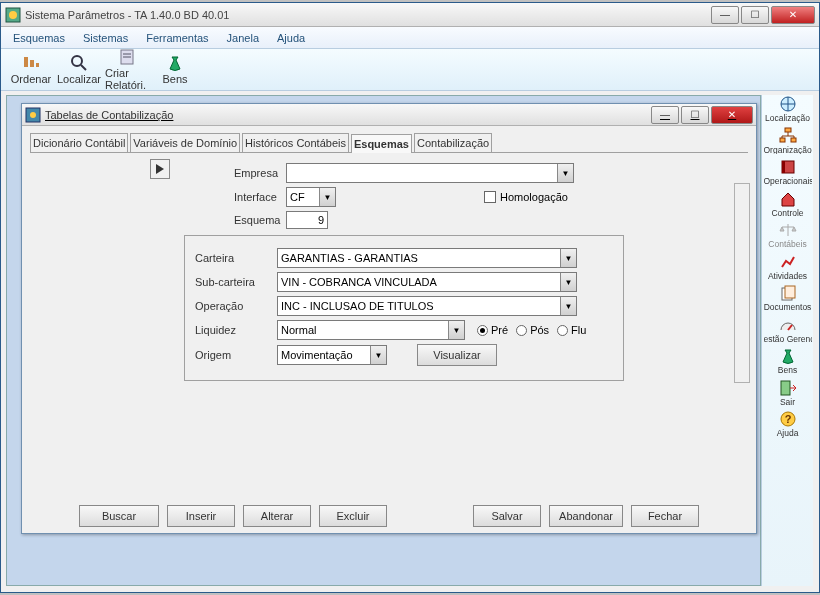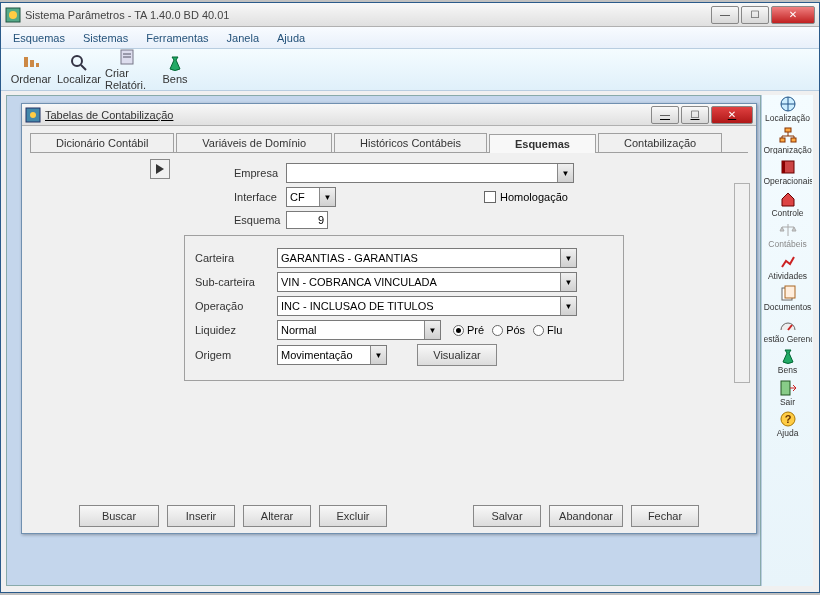--- a/index.html
+++ b/index.html
@@ -27,21 +27,21 @@
 .side-toolbar .sbtn .si { width: 18px; height: 18px; }
 .side-toolbar .sbtn .sl { font-size: 8.5px; color: #333; text-align: center; line-height: 1; margin-top: 1px; white-space: nowrap; overflow: hidden; width: 100%; }
 .side-toolbar .sbtn.disabled .sl { color: #888; }
 
 .inner-window { position: absolute; left: 20px; top: 100px; width: 736px; height: 431px; background: #f0f0f0; border: 1px solid #7090b0; box-shadow: 1px 1px 3px rgba(0,0,0,.3); }
 .inner-titlebar { height: 22px; background: linear-gradient(#f8f8f8,#e0e0e0); display: flex; align-items: center; padding: 0 3px; border-bottom: 1px solid #b0b0b0; text-decoration: underline; }
 .inner-titlebar .title { flex: 1; color: #333; }
 .inner-titlebar .win-btn.close { width: 42px; background: linear-gradient(#e04040,#b01818); }
 
 .tabbar { display: flex; align-items: flex-end; height: 26px; padding: 4px 8px 0; gap: 2px; }
-.tab { padding: 3px 25px; border: 1px solid #a0a0a0; border-bottom: none; background: #f0f0f0; color: #333; }
+.tab { padding: 3px 2px; border: 1px solid #a0a0a0; border-bottom: none; background: #f0f0f0; color: #333; }
 .tab.active { font-weight: bold; background: #f8f8f8; position: relative; top: 1px; }
 .tab-underline { height: 1px; background: #a0a0a0; margin: 0 8px; }
 
 .form-body { padding: 6px 12px; position: relative; height: 338px; }
 .play-btn { position: absolute; left: 128px; top: 6px; width: 20px; height: 20px; background: #f0f0f0; border: 1px solid #888; display: flex; align-items: center; justify-content: center; }
 .frow { display: flex; align-items: center; margin: 4px 0; }
 .flabel { width: 100px; color: #333; text-align: left; margin-left: 152px; padding-left: 48px; }
 .flabel2 { width: 82px; color: #333; text-align: left; }
 .combo { height: 20px; background: #fff; border: 1px solid #7a7a7a; display: flex; align-items: center; padding: 0 3px; position: relative; }
 .combo .arrow { position: absolute; right: 0; top: 0; width: 16px; height: 100%; background: linear-gradient(#f0f0f0,#d0d0d0); border-left: 1px solid #888; display: flex; align-items: center; justify-content: center; font-size: 8px; }
@@ -305,21 +305,21 @@
         </div>
         <div class="frow">
             <span class="flabel2">Operação</span>
           <div class="combo" style="width:300px">
               <span>INC - INCLUSAO DE TITULOS</span>
               <span class="arrow">▼</span>
             </div>
         </div>
         <div class="frow">
             <span class="flabel2">Liquidez</span>
-          <div class="combo" style="width:164px">
+          <div class="combo" style="width:188px">
               <span>Normal</span>
               <span class="arrow">▼</span>
             </div>
           <span style="width:12px"></span>
           <span class="radio checked"></span>
             <span>Pré</span>
           <span style="width:8px"></span>
           <span class="radio"></span>
             <span>Pós</span>
           <span style="width:8px"></span>

